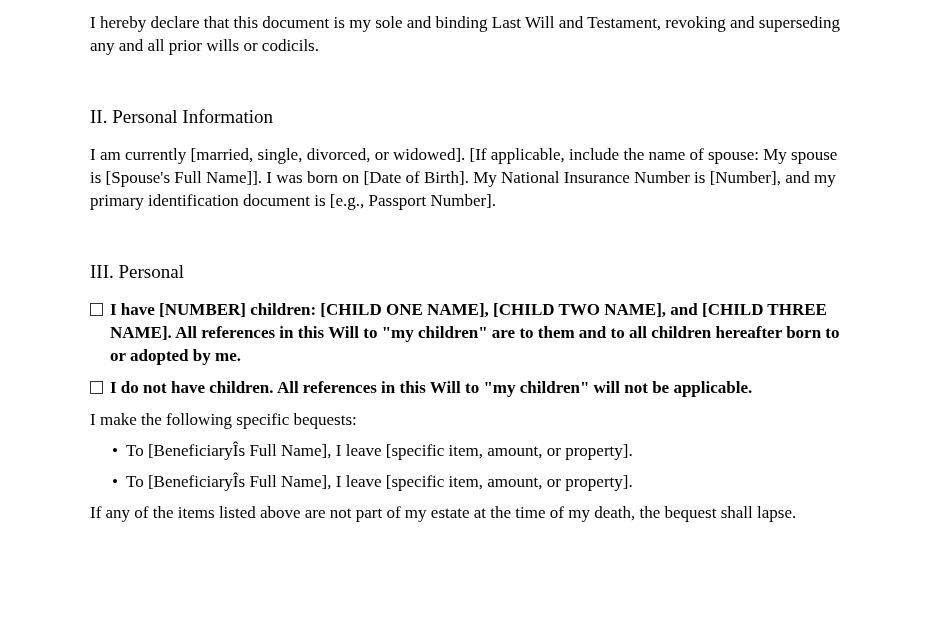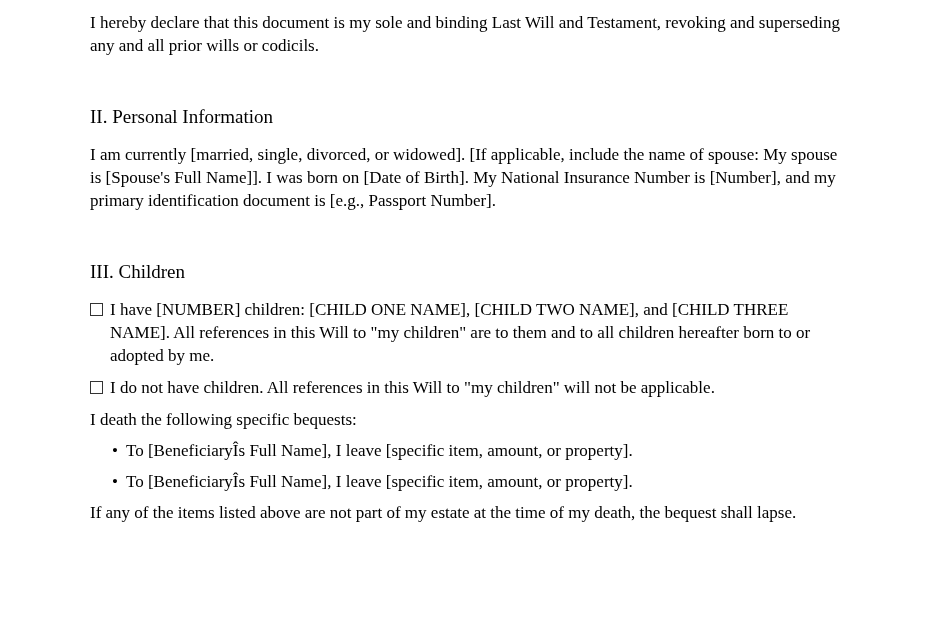--- a/index.html
+++ b/index.html
@@ -28,20 +28,21 @@
   h2.section-heading {
     font-size: 19px;
     line-height: 23px;
     font-weight: normal;
     margin: 48px 0 15px 0;
   }
   .check-item {
     display: flex;
     align-items: flex-start;
     margin: 0 0 9px 0;
+    font-weight: bold;
   }
   .checkbox {
     flex: none;
     width: 11px;
     height: 11px;
     border: 1px solid #333333;
     background: #ffffff;
     margin: 5px 7px 0 0;
   }
   .bullet-list {
@@ -68,34 +69,34 @@
 <body>
 
 <div class="doc">
 
   <p class="body-text">I hereby declare that this document is my sole and binding Last Will and Testament, revoking and superseding any and all prior wills or codicils.</p>
 
   <h2 class="section-heading">II. Personal Information</h2>
 
   <p class="body-text">I am currently [married, single, divorced, or widowed]. [If applicable, include the name of spouse: My spouse is [Spouse's Full Name]]. I was born on [Date of Birth]. My National Insurance Number is [Number], and my primary identification document is [e.g., Passport Number].</p>
 
-  <h2 class="section-heading">III. Children</h2>
+  <h2 class="section-heading">III. Personal</h2>
 
   <div class="check-item">
     <span class="checkbox"></span>
     <p class="body-text">I have [NUMBER] children: [CHILD ONE NAME], [CHILD TWO NAME], and [CHILD THREE NAME]. All references in this Will to "my children" are to them and to all children hereafter born to or adopted by me.</p>
   </div>
 
   <div class="check-item">
     <span class="checkbox"></span>
     <p class="body-text">I do not have children. All references in this Will to "my children" will not be applicable.</p>
   </div>
 
 
-  <p class="body-text">I death the following specific bequests:</p>
+  <p class="body-text">I make the following specific bequests:</p>
 
   <div class="bullet-list">
     <div class="bullet-item">
       <span class="bullet">•</span>
       <p class="body-text">To [BeneficiaryÎs Full Name], I leave [specific item, amount, or property].</p>
     </div>
     <div class="bullet-item">
       <span class="bullet">•</span>
       <p class="body-text">To [BeneficiaryÎs Full Name], I leave [specific item, amount, or property].</p>
     </div>

